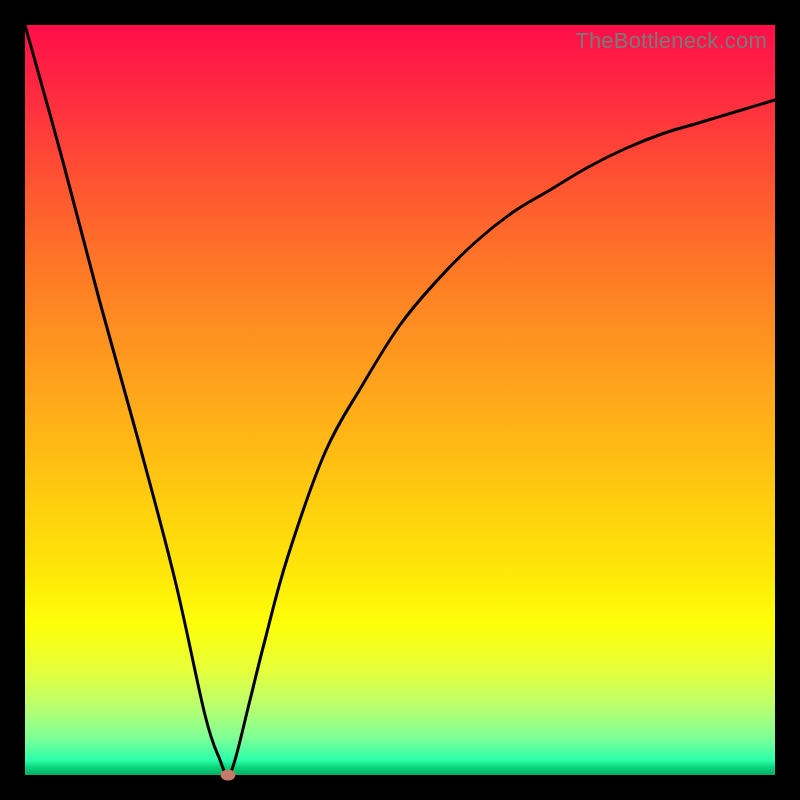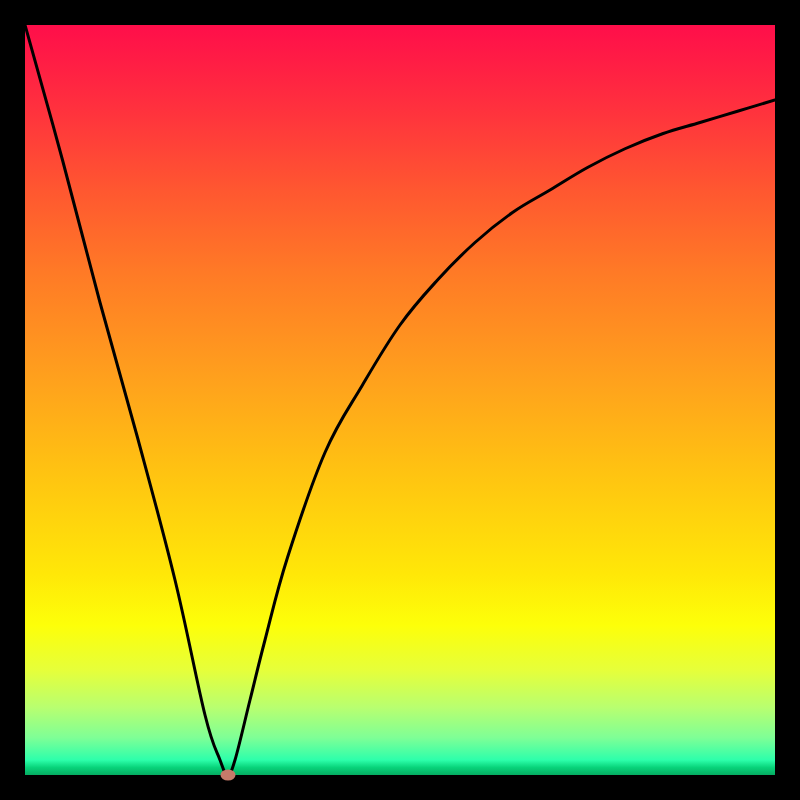--- a/index.html
+++ b/index.html
@@ -57,18 +57,19 @@
     border-radius: 50% / 50%;
     background: #c67a6a;
     transform: translate(-50%, -50%);
   }
 </style>
 </head>
 <body>
 
 <div class="frame">
   <div class="plot-area">
+    <div class="watermark">TheBottleneck.com</div>
     <svg class="curve" viewBox="0 0 750 750" preserveAspectRatio="none">
       <path id="curve-path" d="M 0 0 C 6.75 24.3 24 85.05000000000001 37.5 135 C 51 184.95 61.5 227.55 75 277.5 C 88.5 327.45 99 362.55 112.5 412.5 C 126 462.45 137.85 505.05 150 555 C 162.15 604.95 171.9 657.6 180 690 C 188.1 722.4 190.95 724.2 195 735 C 199.05 745.8 199.79999999999998 750 202.5 750 C 205.20000000000002 750 205.95000000000002 748.5 210.00000000000003 735 C 214.05000000000004 721.5 219.6 696.6 225 675 C 230.4 653.4 233.25 640.65 240 615 C 246.75 589.35 251.7 566.25 262.5 532.5 C 273.3 498.75 286.5 458.55 300 427.5 C 313.5 396.45 324 382.95 337.5 360 C 351 337.05 361.5 318.9 375 300 C 388.5 281.1 399.00000000000006 269.85 412.50000000000006 255 C 426.00000000000006 240.15 436.5 229.65 450 217.5 C 463.5 205.35 474 196.95 487.5 187.5 C 501 178.05 511.5 173.1 525 165 C 538.5 156.9 549 149.925 562.5 142.5 C 576 135.075 586.5 129.825 600 123.75 C 613.5 117.675 624 113.475 637.5 108.75 C 651 104.025 661.5 101.55 675 97.5 C 688.5 93.45 699 90.3 712.5 86.25 C 726 82.2 743.25 77.025 750 75" fill="none" stroke="#000" stroke-width="3" stroke-linejoin="round" stroke-linecap="round"></path>
     </svg>
     <div class="marker" id="optimal-marker" style="left: 202.5px; top: 750px;"></div>
   </div>
 </div>
 
 </body></html>

